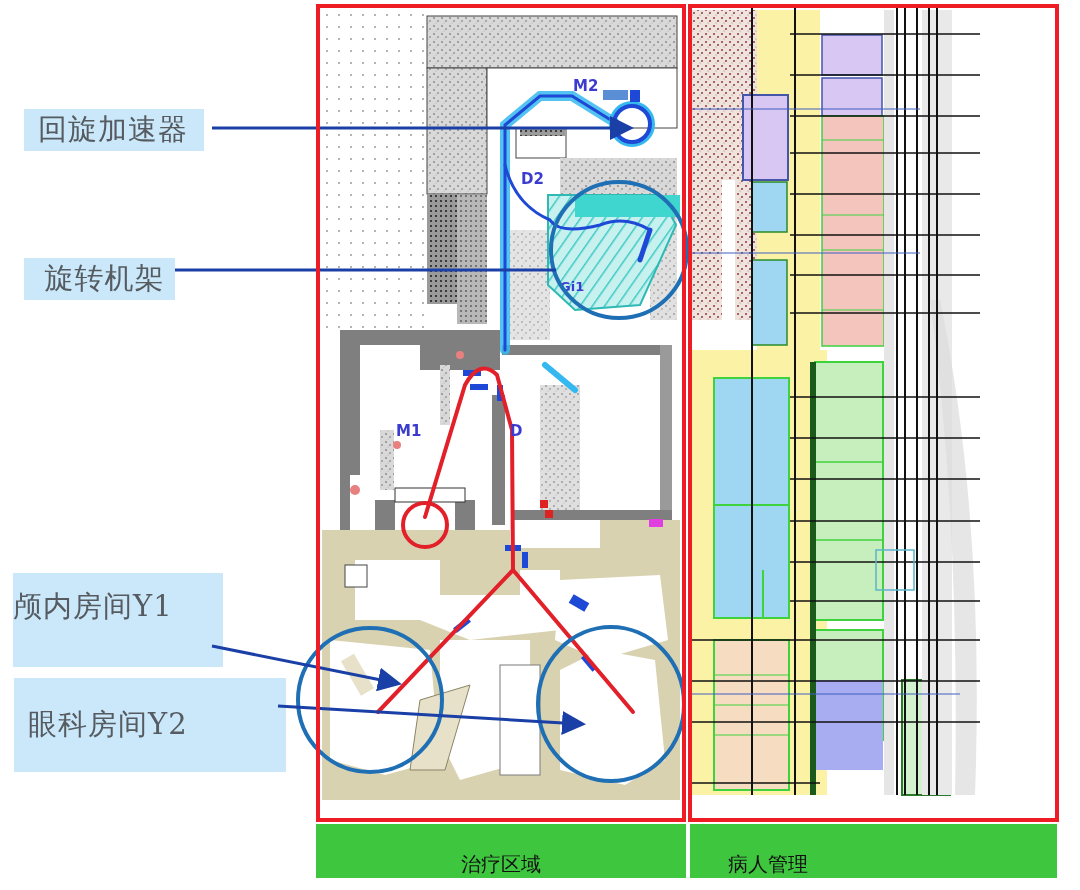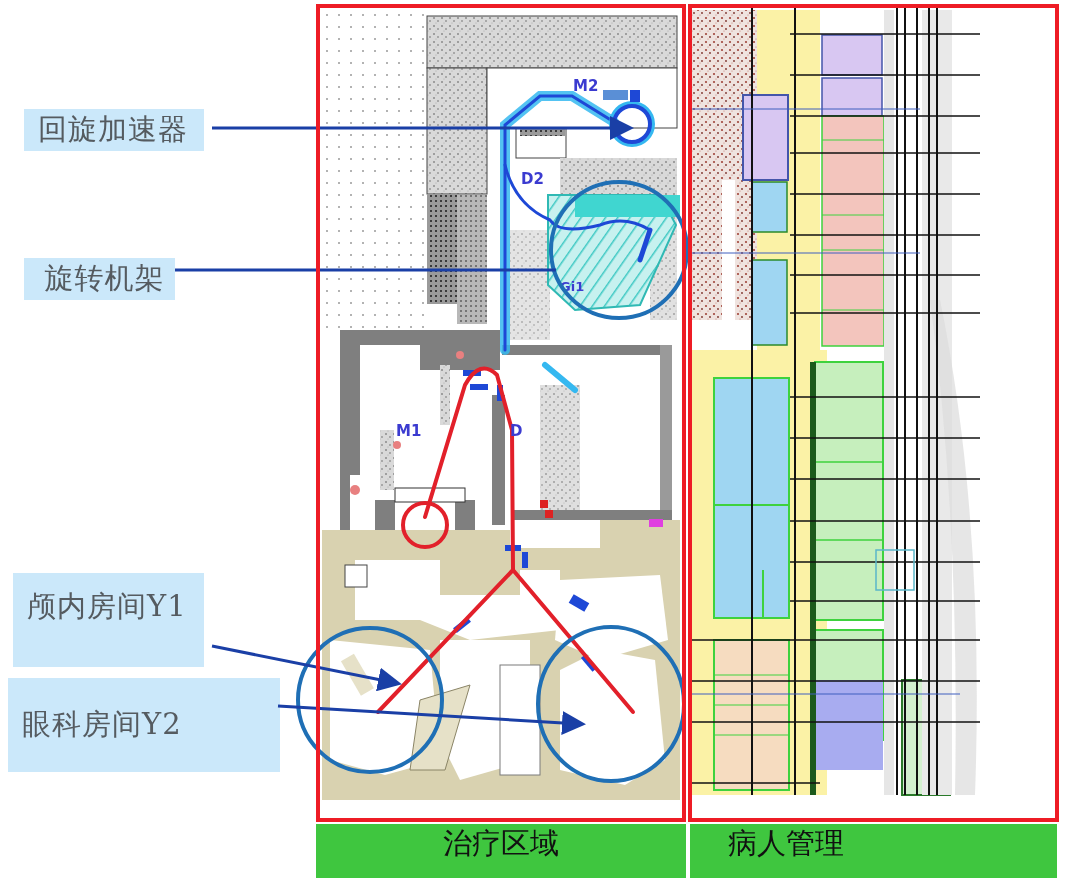--- a/index.html
+++ b/index.html
@@ -2,38 +2,38 @@
 <html><head>
 <meta charset="utf-8">
 <style>
   html, body { margin:0; padding:0; background:#ffffff; }
   body { width:1080px; height:890px; position:relative; overflow:hidden;
          font-family:"DejaVu Serif","Liberation Serif",serif; }
   .label-box { position:absolute; background:#cbe8fa; color:#555b60;
                display:flex; align-items:center; box-sizing:border-box; }
   .label-box span { font-size:29px; letter-spacing:1px; }
   .footer-tab { position:absolute; background:#3fc63f; color:#111;
-                display:flex; align-items:flex-start; justify-content:center;
-                font-size:29px; }
+                display:flex; align-items:flex-end; justify-content:center;
+                font-size:20px; }
   svg { position:absolute; left:0; top:0; }
   .map-text { font-family:"DejaVu Sans","Liberation Sans",sans-serif; font-weight:bold; }
 </style>
 </head>
 <body>
 
 <div class="label-box" style="left:24px;top:109px;width:180px;height:42px;padding-left:14px;">
   <span>回旋加速器</span>
 </div>
 <div class="label-box" style="left:24px;top:258px;width:151px;height:42px;padding-left:10px;justify-content:center;">
   <span>旋转机架</span>
 </div>
-<div class="label-box" style="left:13px;top:573px;width:191px;height:94px;padding-left:14px;align-items:flex-start;padding-top:14px;">
+<div class="label-box" style="left:13px;top:573px;width:210px;height:94px;align-items:flex-start;padding-top:14px;">
   <span>颅内房间Y1</span>
 </div>
-<div class="label-box" style="left:8px;top:678px;width:272px;height:94px;padding-left:14px;">
+<div class="label-box" style="left:14px;top:678px;width:272px;height:94px;padding-left:14px;">
   <span>眼科房间Y2</span>
 </div>
 
 <svg width="1080" height="890" viewBox="0 0 1080 890">
   <defs>
     <pattern id="dots" width="12" height="12" patternUnits="userSpaceOnUse">
       <circle cx="3" cy="3" r="1" fill="#9a9a9a"></circle>
     </pattern>
     <pattern id="gravel" width="8" height="8" patternUnits="userSpaceOnUse">
       <rect width="8" height="8" fill="#d9d9d9"></rect>

